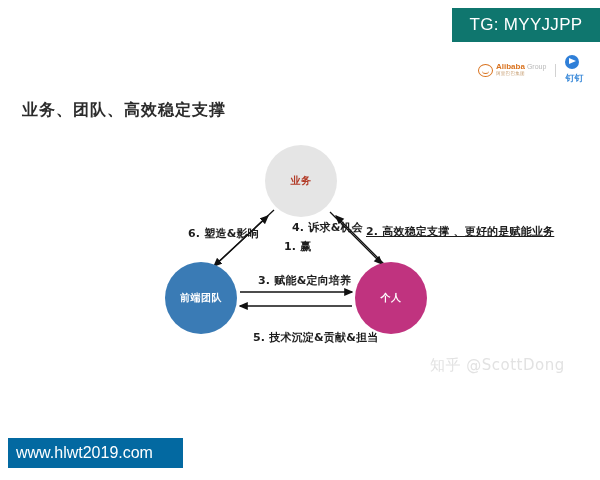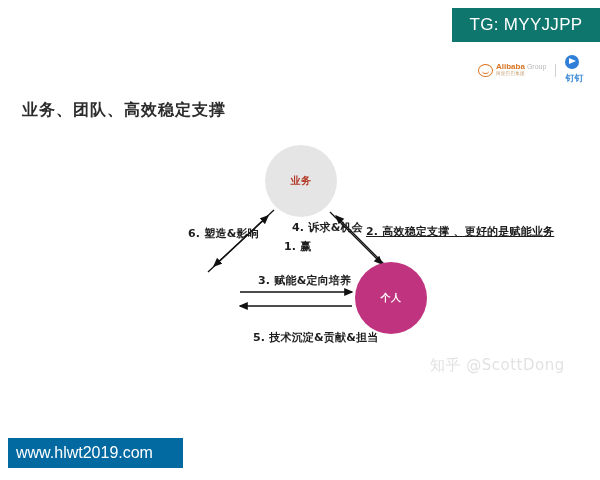--- a/index.html
+++ b/index.html
@@ -276,20 +276,23 @@
     <line x1="330" y1="212" x2="382" y2="264" stroke="#111111" stroke-width="1.3" marker-end="url(#ah)"></line>
 
     <line x1="240" y1="292" x2="352" y2="292" stroke="#111111" stroke-width="1.3" marker-end="url(#ah)"></line>
     <line x1="352" y1="306" x2="240" y2="306" stroke="#111111" stroke-width="1.3" marker-end="url(#ah)"></line>
   </svg>
 
   <div class="node node-business" style="background:#e5e5e5;">
     <span class="node-label">业务</span>
   </div>
 
+  <div class="node node-team" style="background:#3A7BB5;">
+    <span class="node-label">前端团队</span>
+  </div>
 
   <div class="node node-person" style="background:#C0337F;text-align:right;">
     <span class="node-label">个人</span>
   </div>
 
   <div class="edge-label lbl-6">6. 塑造&amp;影响</div>
   <div class="edge-label lbl-1">1. 赢</div>
   <div class="edge-label lbl-4">4. 诉求&amp;机会</div>
   <div class="edge-label lbl-2">2. 高效稳定支撑 、更好的是赋能业务</div>
   <div class="edge-label lbl-3">3. 赋能&amp;定向培养</div>

